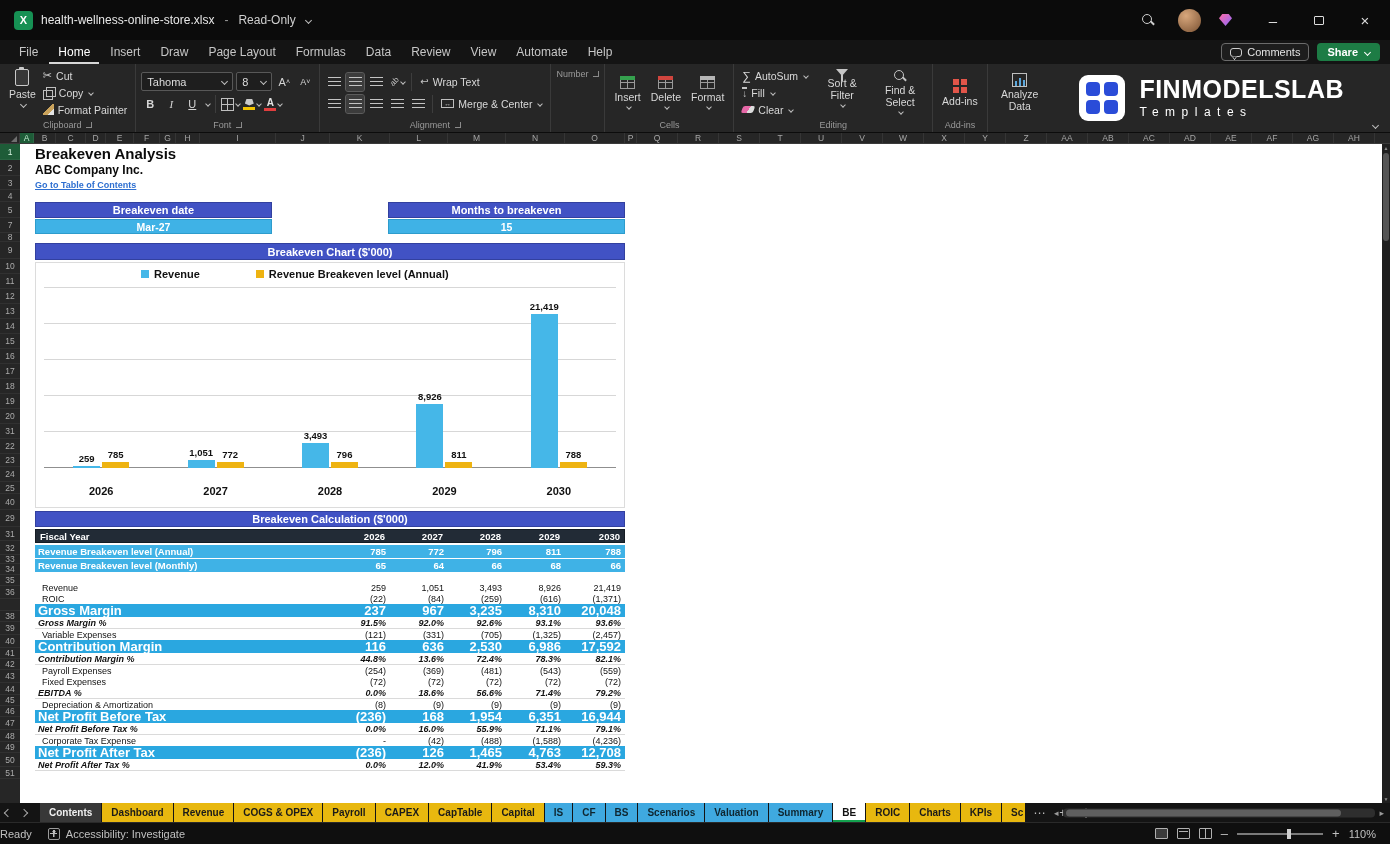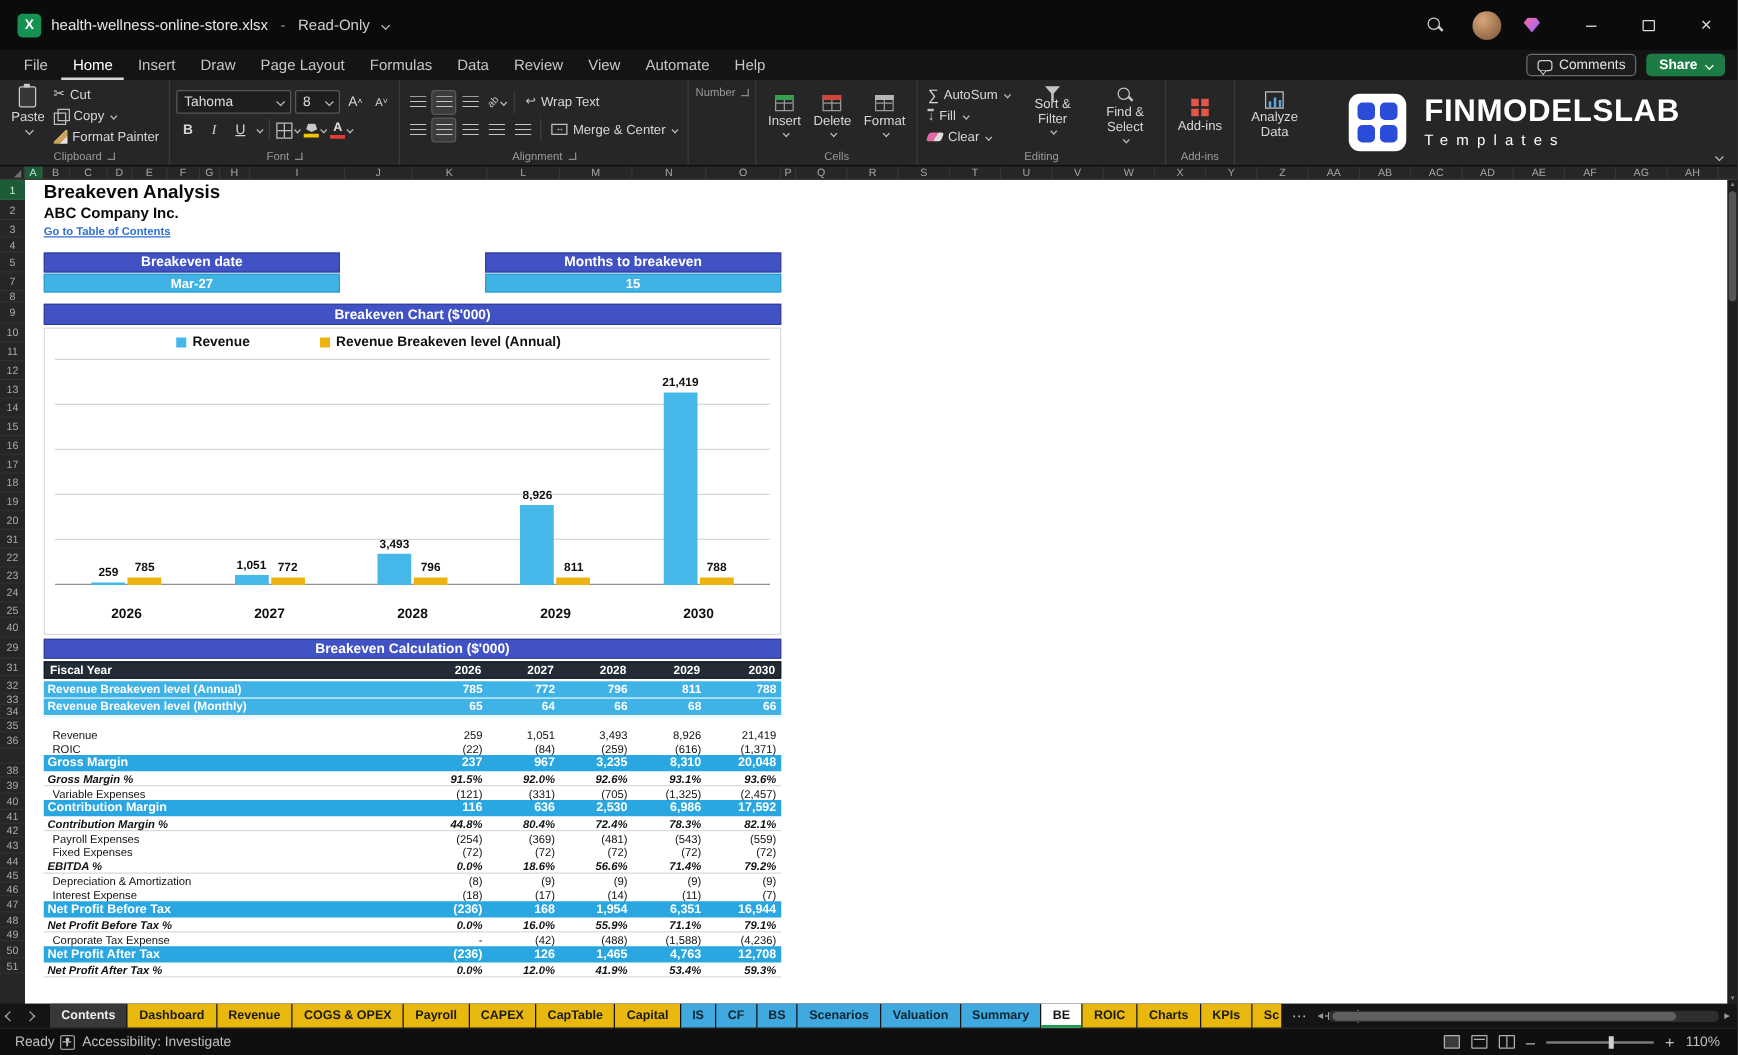--- a/index.html
+++ b/index.html
@@ -145,21 +145,21 @@
 
   
   .calc-table{position:absolute;left:15px;top:385px;width:590px}
   .fy-row{display:flex;align-items:center;height:14px;background:#222b36;color:#fff;font-weight:bold;font-size:9.5px;margin-bottom:2px;border:1px solid #151c24}
   .fy-label{flex:1;padding-left:4px}
   .fy-cell{text-align:right;padding-right:4px}
   .crow{display:flex;align-items:center;font-size:9px;color:#111}
   .clabel{flex:1;padding-left:3px;white-space:nowrap}
   .ccell{text-align:right;padding-right:4px;white-space:nowrap}
   .crow.highlight{height:14px;background:#3fb2e6;color:#fff;font-weight:bold;font-size:9.5px;border-bottom:1px solid #fff}
-  .crow.total{height:13px;background:#2aa7e0;color:#fff;font-weight:bold;font-size:10px}
+  .crow.total{height:13px;background:#2aa7e0;color:#fff;font-weight:bold;font-size:13px}
   .crow.pct{height:12px;font-weight:bold;font-style:italic;border-bott om:1px solid #dadada;border-bottom:1px solid #dadada}
   .crow.plain{height:11px}
   .crow.plain .clabel{padding-left:7px}
   .crow.spacer{height:9px}
 
   
   .tabbar{height:19px;background:#141414;display:flex;align-items:center;position:relative}
   .tabnav{width:16px;display:flex;align-items:center;justify-content:center}
   .chevl{width:6px;height:6px;border-left:1.4px solid #a8a8a8;border-bottom:1.4px solid #a8a8a8;transform:rotate(45deg)}
   .chevr{width:6px;height:6px;border-right:1.4px solid #a8a8a8;border-bottom:1.4px solid #a8a8a8;transform:rotate(-45deg)}
@@ -171,21 +171,21 @@
   .stab.active{background:#fff;color:#111;box-shadow:inset 0 -2px 0 #13a14e}
   .stabs .stab:last-child{max-width:24px;overflow:hidden;padding-right:2px}
   .tabbtn{color:#bdbdbd;font-size:12px;padding:0 7px}
   .hscroll{position:absolute;right:6px;top:50%;transform:translateY(-50%);width:330px;display:flex;align-items:center;gap:4px}
   .hs-left,.hs-right{color:#9a9a9a;font-size:9px;line-height:1}
   .hs-track{flex:1;height:9px;background:#2e2e2e;border-radius:4px;position:relative}
   .hs-thumb{position:absolute;left:3px;top:1px;height:7px;width:88%;background:#5f5f5f;border-radius:4px}
 
   
   .statusbar{height:22px;background:#0f0f0f;border-top:1px solid #2a2a2a;display:flex;align-items:center;justify-content:space-between;color:#c0c0c0;font-size:11px}
-  .sb-left{display:flex;align-items:center;gap:4px;padding-left:12px}
+  .sb-left{display:flex;align-items:center;gap:16px;}
   .sb-acc{display:flex;align-items:center;gap:6px}
   .i-acc{width:12px;height:12px;border:1px solid #9b9b9b;border-radius:2px;background:radial-gradient(circle at 50% 26%,#bdbdbd 1.3px,transparent 1.8px),linear-gradient(#bdbdbd,#bdbdbd) 50% 72%/1.5px 5px no-repeat,linear-gradient(#bdbdbd,#bdbdbd) 50% 52%/7px 1.3px no-repeat}
   .sb-right{display:flex;align-items:center;gap:9px;padding-right:14px}
   .view-ic{width:13px;height:11px;border:1px solid #b0b0b0;border-radius:1px}
   .view-ic.active{background:#3a3a3a}
   .view-ic.v2{background:linear-gradient(#b0b0b0,#b0b0b0) 50% 2px/9px 1px no-repeat}
   .view-ic.v3{background:linear-gradient(#b0b0b0,#b0b0b0) 50% 50%/1px 9px no-repeat}
   .zoom-track{width:86px;height:2px;background:#7a7a7a;position:relative}
   .zoom-thumb{position:absolute;left:58%;top:-4px;width:4px;height:10px;background:#d0d0d0}
   .zoom-sign{font-size:13px;color:#c0c0c0;line-height:1}
@@ -723,21 +723,21 @@
               <div class="clabel">Contribution Margin</div>
               <div class="ccell" style="width: 60px;">116</div>
               <div class="ccell" style="width: 58px;">636</div>
               <div class="ccell" style="width: 58px;">2,530</div>
               <div class="ccell" style="width: 59px;">6,986</div>
               <div class="ccell" style="width: 60px;">17,592</div>
             </div>
             <div class="crow pct">
               <div class="clabel">Contribution Margin %</div>
               <div class="ccell" style="width: 60px;">44.8%</div>
-              <div class="ccell" style="width: 58px;">80.4%</div>
+              <div class="ccell" style="width: 58px;">13.6%</div>
               <div class="ccell" style="width: 58px;">72.4%</div>
               <div class="ccell" style="width: 59px;">78.3%</div>
               <div class="ccell" style="width: 60px;">82.1%</div>
             </div>
             <div class="crow plain">
               <div class="clabel">Payroll Expenses</div>
               <div class="ccell" style="width: 60px;">(254)</div>
               <div class="ccell" style="width: 58px;">(369)</div>
               <div class="ccell" style="width: 58px;">(481)</div>
               <div class="ccell" style="width: 59px;">(543)</div>
@@ -759,28 +759,20 @@
               <div class="ccell" style="width: 59px;">71.4%</div>
               <div class="ccell" style="width: 60px;">79.2%</div>
             </div>
             <div class="crow plain">
               <div class="clabel">Depreciation &amp; Amortization</div>
               <div class="ccell" style="width: 60px;">(8)</div>
               <div class="ccell" style="width: 58px;">(9)</div>
               <div class="ccell" style="width: 58px;">(9)</div>
               <div class="ccell" style="width: 59px;">(9)</div>
               <div class="ccell" style="width: 60px;">(9)</div>
-            </div>
-            <div class="crow plain">
-              <div class="clabel">Interest Expense</div>
-              <div class="ccell" style="width: 60px;">(18)</div>
-              <div class="ccell" style="width: 58px;">(17)</div>
-              <div class="ccell" style="width: 58px;">(14)</div>
-              <div class="ccell" style="width: 59px;">(11)</div>
-              <div class="ccell" style="width: 60px;">(7)</div>
             </div>
             <div class="crow total">
               <div class="clabel">Net Profit Before Tax</div>
               <div class="ccell" style="width: 60px;">(236)</div>
               <div class="ccell" style="width: 58px;">168</div>
               <div class="ccell" style="width: 58px;">1,954</div>
               <div class="ccell" style="width: 59px;">6,351</div>
               <div class="ccell" style="width: 60px;">16,944</div>
             </div>
             <div class="crow pct">

